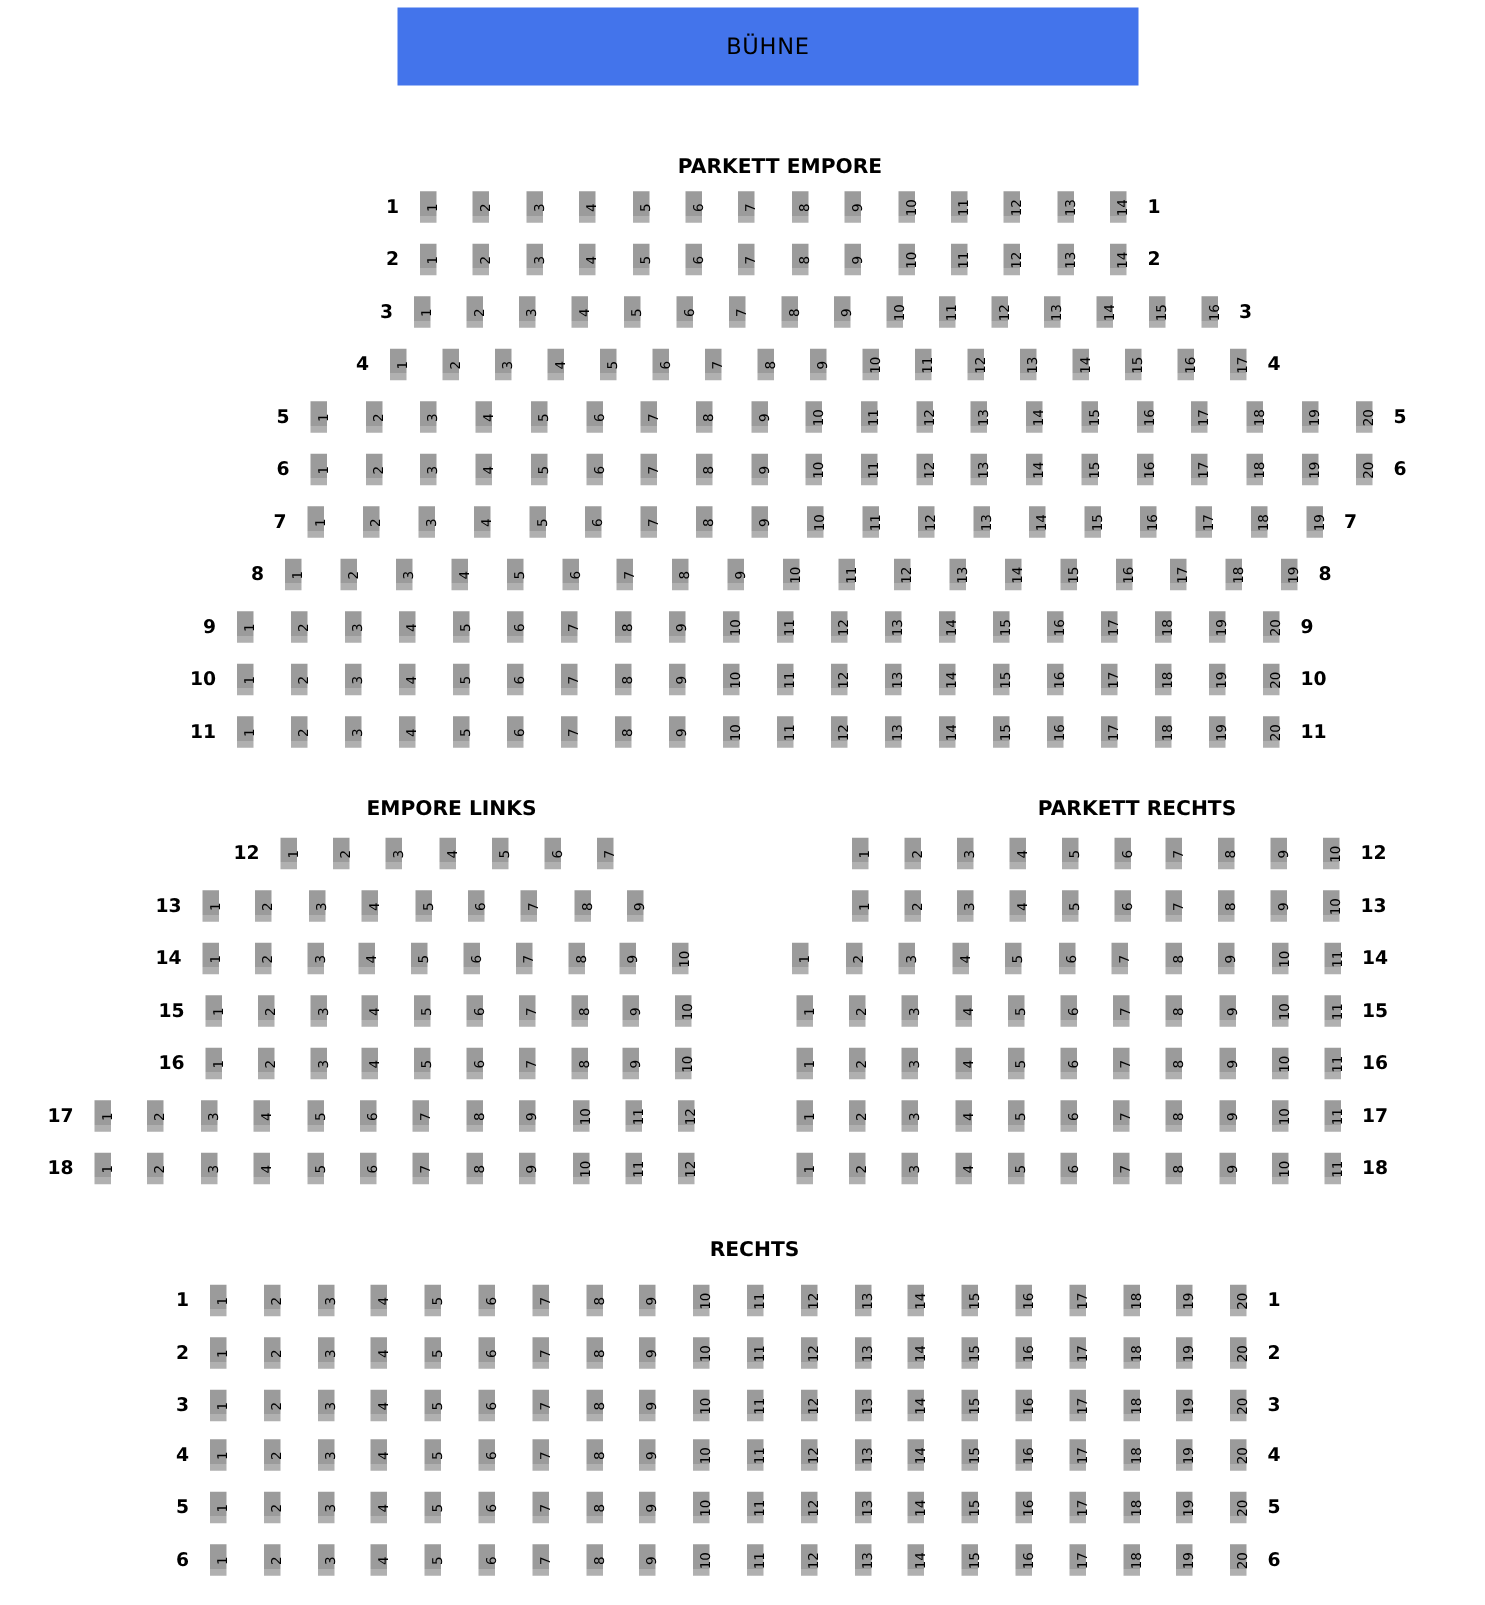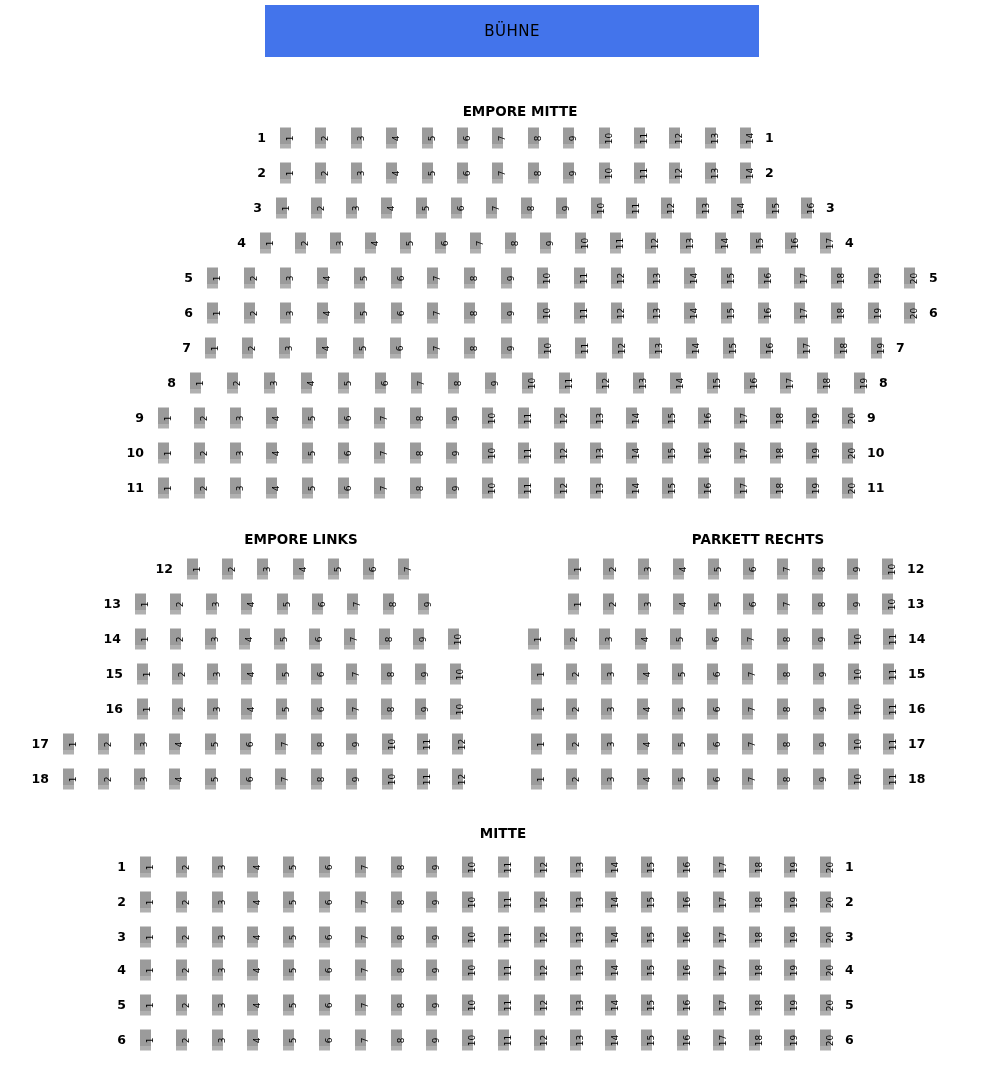--- a/index.html
+++ b/index.html
@@ -48,21 +48,21 @@
   }
 </style>
 </head>
 <body>
 
 <div id="plan">
   <div class="stage" id="stage" style="background: rgb(67, 116, 235);">
     <span class="stage-label">BÜHNE</span>
   </div>
 <div>
-      <div class="section-title" style="left: 520px; top: 111px;">EMPORE MITTE</div>
+      <div class="section-title" style="left: 520px; top: 111px;">PARKETT EMPORE</div>
       <div>
         <div class="row-label left" style="left: 230px; top: 138px;">1</div>
         <div class="seat" style="left: 280px; top: 138px; background: linear-gradient(rgb(155, 155, 155) 0px, rgb(155, 155, 155) 78%, rgb(176, 176, 176) 78%, rgb(176, 176, 176) 100%);">
           <span class="seat-num">1</span>
         </div>
         <div class="seat" style="left: 315px; top: 138px; background: linear-gradient(rgb(155, 155, 155) 0px, rgb(155, 155, 155) 78%, rgb(176, 176, 176) 78%, rgb(176, 176, 176) 100%);">
           <span class="seat-num">2</span>
         </div>
         <div class="seat" style="left: 351px; top: 138px; background: linear-gradient(rgb(155, 155, 155) 0px, rgb(155, 155, 155) 78%, rgb(176, 176, 176) 78%, rgb(176, 176, 176) 100%);">
           <span class="seat-num">3</span>
@@ -1175,21 +1175,21 @@
         <div class="seat" style="left: 848px; top: 779px; background: linear-gradient(rgb(155, 155, 155) 0px, rgb(155, 155, 155) 78%, rgb(176, 176, 176) 78%, rgb(176, 176, 176) 100%);">
           <span class="seat-num">10</span>
         </div>
         <div class="seat" style="left: 883px; top: 779px; background: linear-gradient(rgb(155, 155, 155) 0px, rgb(155, 155, 155) 78%, rgb(176, 176, 176) 78%, rgb(176, 176, 176) 100%);">
           <span class="seat-num">11</span>
         </div>
         <div class="row-label right" style="left: 908px; top: 779px;">18</div>
       </div>
     </div>
     <div>
-      <div class="section-title" style="left: 503px; top: 833px;">MITTE</div>
+      <div class="section-title" style="left: 503px; top: 833px;">RECHTS</div>
       <div>
         <div class="row-label left" style="left: 90px; top: 867px;">1</div>
         <div class="seat" style="left: 140px; top: 867px; background: linear-gradient(rgb(155, 155, 155) 0px, rgb(155, 155, 155) 78%, rgb(176, 176, 176) 78%, rgb(176, 176, 176) 100%);">
           <span class="seat-num">1</span>
         </div>
         <div class="seat" style="left: 176px; top: 867px; background: linear-gradient(rgb(155, 155, 155) 0px, rgb(155, 155, 155) 78%, rgb(176, 176, 176) 78%, rgb(176, 176, 176) 100%);">
           <span class="seat-num">2</span>
         </div>
         <div class="seat" style="left: 212px; top: 867px; background: linear-gradient(rgb(155, 155, 155) 0px, rgb(155, 155, 155) 78%, rgb(176, 176, 176) 78%, rgb(176, 176, 176) 100%);">
           <span class="seat-num">3</span>

